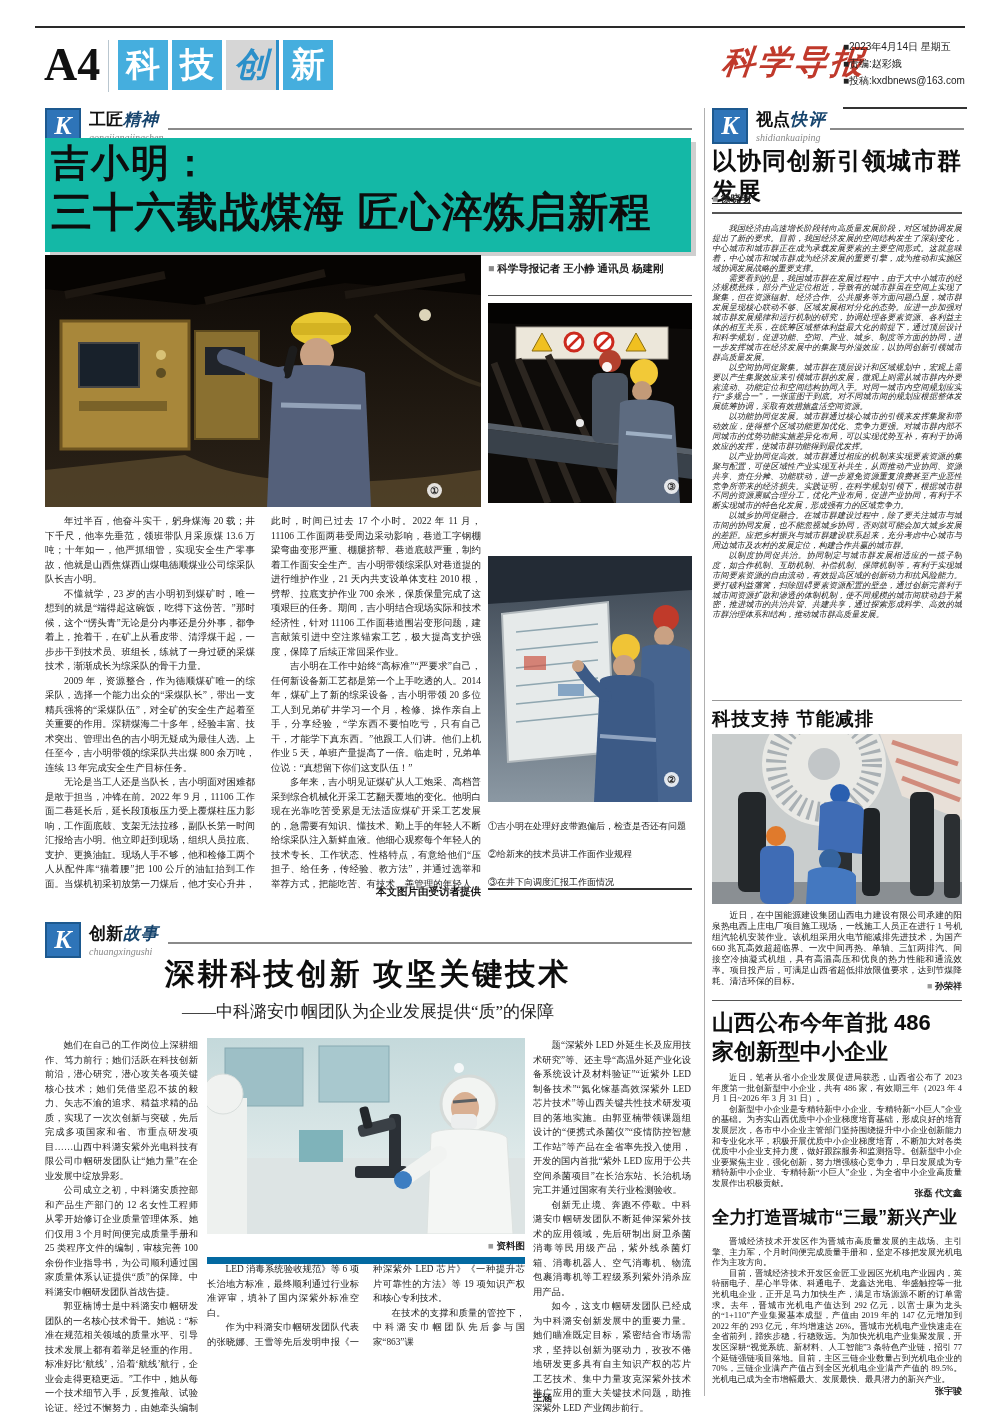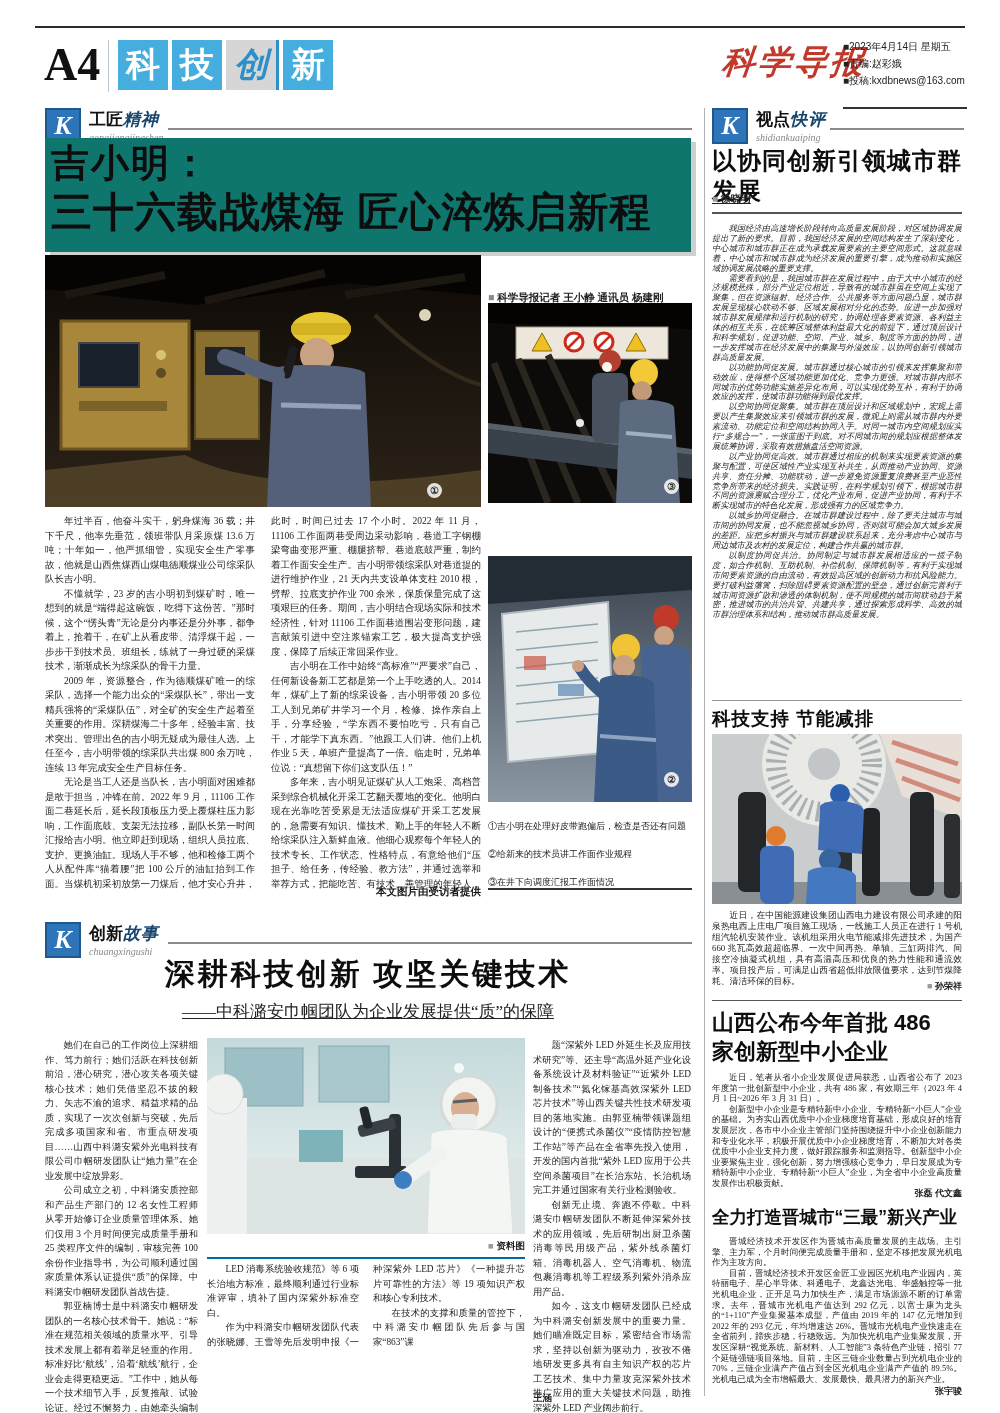--- a/index.html
+++ b/index.html
@@ -23,26 +23,26 @@
   
   .badge{display:flex;align-items:flex-start;}
   .badge .kk{width:36px;height:36px;background:#2e74b8;color:#fff;display:flex;align-items:center;
              justify-content:center;font:bold italic 26px "Liberation Serif",serif;border:2px solid #1d598f;box-sizing:border-box;}
   .badge .bt{margin-left:8px;}
   .badge .bt .line1{font:bold 17px "Liberation Serif",serif;color:#111;white-space:nowrap;}
   .badge .bt .line1 .script{font-style:italic;color:#17456e;letter-spacing:1px;}
   .badge .bt .py{font:italic 10px "Liberation Serif",serif;color:#888;margin-top:1px;}
   .badge-rule{height:2px;background:#8a8a8a;}
   
-  .headline-box{left:45px;top:138px;width:646px;height:114px;background:#0f766e;
+  .headline-box{left:45px;top:138px;width:646px;height:114px;background:#14b8a6;
                 box-shadow:5px 4px 0 #cfcfcf;padding:2px 0 0 6px;box-sizing:border-box;}
   .hl1{font:900 38px/46px "Liberation Sans",sans-serif;color:#0d0d0d;letter-spacing:2px;}
   .hl2{font:900 41px/52px "Liberation Sans",sans-serif;color:#0d0d0d;letter-spacing:1px;}
   .byline{left:488px;top:262px;width:204px;font:bold 10.5px "Liberation Sans",sans-serif;color:#222;
-          border-bottom:1px solid #555;padding-bottom:3px;margin-top:29px;}
+          border-bottom:1px solid #555;padding-bottom:19px;}
   .byline .sq{color:#8a8a8a;}
   .main-text{left:45px;top:514px;width:436px;height:388px;column-count:2;column-gap:16px;
              font:9.5px/14.5px "Liberation Serif",serif;text-align:justify;overflow:hidden;color:#1c1c1c;}
   .main-text p{margin:0;text-indent:2em;}
   .credit{left:296px;top:885px;width:185px;text-align:right;font:bold 10.5px "Liberation Serif",serif;color:#111;}
   .photo{overflow:hidden;background:#222;}
   .photo svg{display:block;}
   .photo-marker{position:absolute;width:15px;height:15px;border-radius:50%;background:rgba(255,255,255,.85);
                 color:#333;font:bold 10px/15px "Liberation Sans",sans-serif;text-align:center;}
   .cap-col{left:488px;top:820px;width:204px;font:9px/13px "Liberation Sans",sans-serif;color:#222;}
@@ -69,28 +69,28 @@
   .sx-body p{margin:0;text-indent:2em;}
   .sx-authors{left:712px;top:1187px;width:250px;text-align:right;font:bold 9px "Liberation Sans",sans-serif;color:#222;}
   .jc-title{left:712px;top:1206px;width:252px;font:900 17.5px/22px "Liberation Sans",sans-serif;color:#0d0d0d;}
   .jc-body{left:712px;top:1236px;width:250px;height:158px;font:8.5px/10.6px "Liberation Serif",serif;
            text-align:justify;color:#1c1c1c;overflow:hidden;}
   .jc-body p{margin:0;text-indent:2em;}
   .jc-author{left:712px;top:1385px;width:250px;text-align:right;font:bold 9px "Liberation Sans",sans-serif;color:#222;}
   
   .st-title{left:45px;top:954px;width:646px;text-align:center;font:900 30px "Liberation Serif",serif;
             color:#0d0d0d;letter-spacing:3px;}
-  .st-sub{left:45px;top:1000px;width:646px;text-align:center;font:17px "Liberation Serif",serif;color:#222;text-decoration:underline;}
+  .st-sub{left:45px;top:1000px;width:646px;text-align:center;font:17px "Liberation Serif",serif;color:#222;}
   .st-col{font:9.3px/14.5px "Liberation Serif",serif;text-align:justify;color:#1c1c1c;overflow:hidden;}
   .st-col p{margin:0;text-indent:2em;}
   .st-col1{left:45px;top:1038px;width:153px;height:374px;}
   .st-mid{left:207px;top:1262px;width:318px;height:150px;column-count:2;column-gap:14px;}
   .st-col4{left:533px;top:1038px;width:158px;height:374px;}
   .st-photo-cap{left:207px;top:1240px;width:318px;text-align:right;font:bold 9.5px "Liberation Sans",sans-serif;color:#222;
-                border-bottom:2px solid #0369a1;padding-bottom:4px;box-sizing:border-box;}
+                border-bottom:7px solid #0369a1;padding-bottom:4px;box-sizing:border-box;}
   .st-photo-cap .sq{color:#9a9a9a;}
   .st-author{left:533px;top:1392px;width:158px;text-align:left;font:bold 9.5px "Liberation Sans",sans-serif;color:#222;}
 </style>
 </head>
 <body>
 
 <div class="page">
 
   <div class="abs topline"></div>
   <div class="abs a4">A4</div>
@@ -210,21 +210,21 @@
       <circle cx="136" cy="110" r="11" fill="#caa183"></circle>
       <path d="M112,124 C118,116 162,118 166,128 L170,246 L106,246 Z" fill="#3c5a86"></path>
       <path d="M118,140 C108,132 98,122 92,112" stroke="#3c5a86" stroke-width="12" stroke-linecap="round"></path>
       <circle cx="90" cy="110" r="6" fill="#caa183"></circle>
       <path d="M112,180 L168,184" stroke="#8fa3c0" stroke-width="4"></path>
     </svg>
     <span class="photo-marker" style="left:176px;top:216px;">②</span>
   </div>
 
   <div class="abs main-text">
-    <p>年过半百，他奋斗实干，躬身煤海 36 载；井下千尺，他率先垂范，领班带队月采原煤 13.6 万吨；十年如一，他严抓细管，实现安全生产零事故，他就是山西焦煤西山煤电德顺煤业公司综采队队长吉小明。</p>
+    <p>年过半百，他奋斗实干，躬身煤海 20 载；井下千尺，他率先垂范，领班带队月采原煤 13.6 万吨；十年如一，他严抓细管，实现安全生产零事故，他就是山西焦煤西山煤电德顺煤业公司综采队队长吉小明。</p>
     <p>不懂就学，23 岁的吉小明初到煤矿时，唯一想到的就是“端得起这碗饭，吃得下这份苦。”那时候，这个“愣头青”无论是分内事还是分外事，都争着上，抢着干，在矿上从看皮带、清浮煤干起，一步步干到技术员、班组长，练就了一身过硬的采煤技术，渐渐成长为综采队的骨干力量。</p>
     <p>2009 年，资源整合，作为德顺煤矿唯一的综采队，选择一个能力出众的“采煤队长”，带出一支精兵强将的“采煤队伍”，对全矿的安全生产起着至关重要的作用。深耕煤海二十多年，经验丰富、技术突出、管理出色的吉小明无疑成为最佳人选。上任至今，吉小明带领的综采队共出煤 800 余万吨，连续 13 年完成安全生产目标任务。</p>
     <p>无论是当工人还是当队长，吉小明面对困难都是敢于担当，冲锋在前。2022 年 9 月，11106 工作面二巷延长后，延长段顶板压力受上覆煤柱压力影响，工作面底鼓、支架无法拉移，副队长第一时间汇报给吉小明。他立即赶到现场，组织人员拉底、支护、更换油缸。现场人手不够，他和检修工两个人从配件库“猫着腰”把 100 公斤的油缸抬到工作面。当煤机初采初放第一刀煤后，他才安心升井，此时，时间已过去 17 个小时。2022 年 11 月，11106 工作面两巷受周边采动影响，巷道工字钢棚梁弯曲变形严重、棚腿挤帮、巷道底鼓严重，制约着工作面安全生产。吉小明带领综采队对巷道提的进行维护作业，21 天内共支设单体支柱 2010 根，劈帮、拉底支护作业 700 余米，保质保量完成了这项艰巨的任务。期间，吉小明结合现场实际和技术经济性，针对 11106 工作面巷道围岩变形问题，建言献策引进中空注浆锚索工艺，极大提高支护强度，保障了后续正常回采作业。</p>
     <p>吉小明在工作中始终“高标准”“严要求”自己，任何新设备新工艺都是第一个上手吃透的人。2014 年，煤矿上了新的综采设备，吉小明带领 20 多位工人到兄弟矿井学习一个月，检修、操作亲自上手，分享经验，“学东西不要怕吃亏，只有自己干，才能学下真东西。”他跟工人们讲。他们上机作业 5 天，单班产量提高了一倍。临走时，兄弟单位说：“真想留下你们这支队伍！”</p>
     <p>多年来，吉小明见证煤矿从人工炮采、高档普采到综合机械化开采工艺翻天覆地的变化。他明白现在光靠吃苦受累是无法适应煤矿开采工艺发展的，急需要有知识、懂技术、勤上手的年轻人不断给综采队注入新鲜血液。他细心观察每个年轻人的技术专长、工作状态、性格特点，有意给他们“压担子、给任务，传经验、教方法”，并通过选举和举荐方式，把能吃苦、有技术、善管理的年轻人，选拔到适合的岗位，一批批技术员、班组长、副队长任职新岗位，实现了队伍人才的良好接续和传承。现如今，“能者上、庸者下”的用人机制已经在综采队开花结果，综采队 79 人、全员奋进争先，人人快速成长，三个班组人员配置合理，个个独当一面。</p>
 
   </div>
   <div class="abs credit">本文图片由受访者提供</div>
 
   <div class="abs cap-col">
@@ -245,22 +245,22 @@
   </div>
   <div class="abs badge-rule" style="left:830px;top:128px;width:134px;"></div>
 
   <div class="abs c-title">以协同创新引领城市群发展</div>
   <div class="abs c-author"><span class="sq">■</span><span> 徐晓明</span></div>
   <div class="abs c-author-rule"></div>
 
   <div class="abs c-body">
     <p>我国经济由高速增长阶段转向高质量发展阶段，对区域协调发展提出了新的要求。目前，我国经济发展的空间结构发生了深刻变化，中心城市和城市群正在成为承载发展要素的主要空间形式。这就意味着，中心城市和城市群成为经济发展的重要引擎，成为推动和实施区域协调发展战略的重要支撑。</p>
     <p>需要看到的是，我国城市群在发展过程中，由于大中小城市的经济规模悬殊，部分产业定位相近，导致有的城市群虽在空间上实现了聚集，但在资源辐射、经济合作、公共服务等方面问题凸显，城市群发展呈现核心联动不够、区域发展相对分化的态势。应进一步加强对城市群发展规律和运行机制的研究，协调处理各要素资源、各利益主体的相互关系，在统筹区域整体利益最大化的前提下，通过顶层设计和科学规划，促进功能、空间、产业、城乡、制度等方面的协同，进一步发挥城市在经济发展中的集聚与外溢效应，以协同创新引领城市群高质量发展。</p>
+    <p>以空间协同促聚集。城市群在顶层设计和区域规划中，宏观上需要以产生集聚效应来引领城市群的发展，微观上则需从城市群内外要素流动、功能定位和空间结构协同入手。对同一城市内空间规划应实行“多规合一”，一张蓝图干到底。对不同城市间的规划应根据整体发展统筹协调，采取有效措施盘活空间资源。</p>
     <p>以功能协同促发展。城市群通过核心城市的引领来发挥集聚和带动效应，使得整个区域功能更加优化、竞争力更强。对城市群内部不同城市的优势功能实施差异化布局，可以实现优势互补，有利于协调效应的发挥，使城市群功能得到最优发挥。</p>
-    <p>以空间协同促聚集。城市群在顶层设计和区域规划中，宏观上需要以产生集聚效应来引领城市群的发展，微观上则需从城市群内外要素流动、功能定位和空间结构协同入手。对同一城市内空间规划应实行“多规合一”，一张蓝图干到底。对不同城市间的规划应根据整体发展统筹协调，采取有效措施盘活空间资源。</p>
     <p>以产业协同促高效。城市群通过相应的机制来实现要素资源的集聚与配置，可使区域性产业实现互补共生，从而推动产业协同、资源共享、责任分摊、功能联动，进一步避免资源重复浪费甚至产业恶性竞争所带来的经济损失。实践证明，在科学规划引领下，根据城市群不同的资源禀赋合理分工，优化产业布局，促进产业协同，有利于不断实现城市的特色化发展，形成强有力的区域竞争力。</p>
     <p>以城乡协同促融合。在城市群建设过程中，除了要关注城市与城市间的协同发展，也不能忽视城乡协同，否则就可能会加大城乡发展的差距。应把乡村振兴与城市群建设联系起来，充分考虑中心城市与周边城市及农村的发展定位，构建合作共赢的城市群。</p>
     <p>以制度协同促共治。协同制定与城市群发展相适应的一揽子制度，如合作机制、互助机制、补偿机制、保障机制等，有利于实现城市间要素资源的自由流动，有效提高区域的创新动力和抗风险能力。要打破利益藩篱，扫除阻碍要素资源配置的壁垒，通过创新完善利于城市间资源扩散和渗透的体制机制，使不同规模的城市间联动趋于紧密，推进城市的共治共管、共建共享，通过探索形成科学、高效的城市群治理体系和结构，推动城市群高质量发展。</p>
   </div>
 
   <div class="abs r-rule" style="top:700px;"></div>
   <div class="abs sci-head">科技支持  节能减排</div>
 
   <div class="abs photo" style="left:712px;top:734px;width:250px;height:170px;">
     <svg width="250" height="170" viewBox="0 0 250 170">

